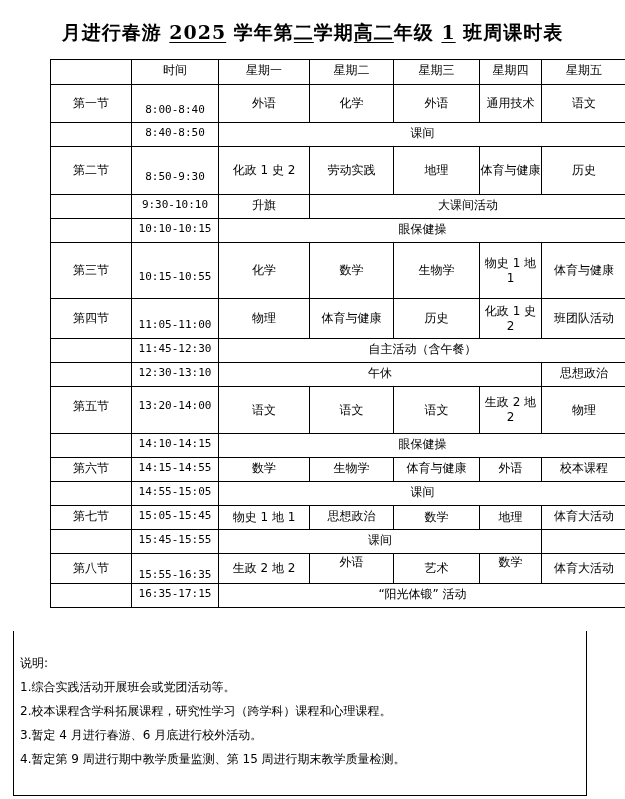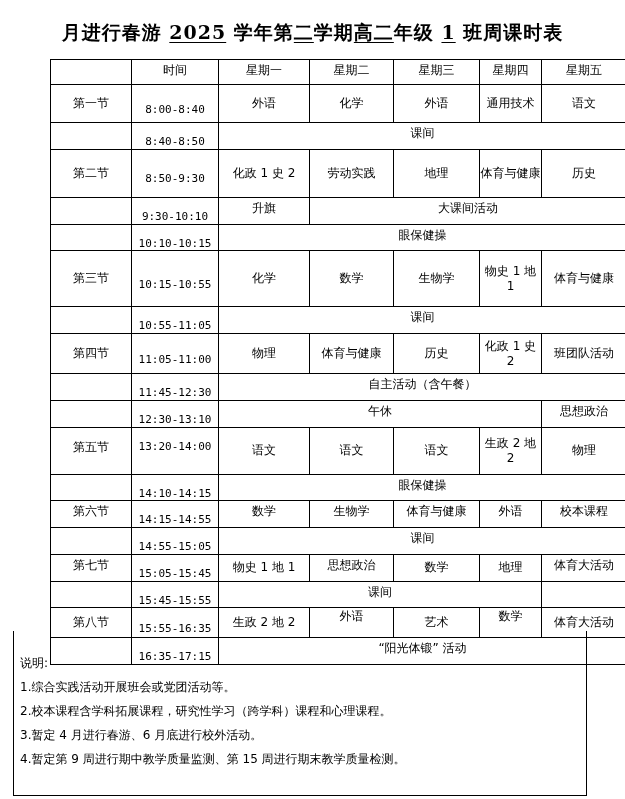--- a/index.html
+++ b/index.html
@@ -1,21 +1,21 @@
 <!DOCTYPE html>
 <html><head>
 <meta charset="utf-8">
 <style>
   html, body { margin:0; padding:0; background:#ffffff; }
   body { width:625px; height:799px; position:relative; overflow:hidden; font-family:"DejaVu Sans", sans-serif; color:#000; }
   .title { position:absolute; left:0; top:20px; width:625px; text-align:center; font-family:"DejaVu Serif", serif; font-size:19px; font-weight:bold; letter-spacing:1px; white-space:nowrap; }
   .title .u { text-decoration:underline; text-underline-offset:3px; }
   table.sched { position:absolute; left:13px; top:59px; border-collapse:collapse; table-layout:fixed; width:576px;margin-left:37px; }
   table.sched td { border:1.5px solid #000; text-align:center; vertical-align:middle; font-size:12px; padding:0; line-height:1.25; overflow:hidden; }
-  table.sched td.time { font-family:"DejaVu Sans Mono", monospace; font-size:11px; vertical-align:top; padding-top:12px; }
+  table.sched td.time { font-family:"DejaVu Sans Mono", monospace; font-size:11px; vertical-align:top; padding-top:3px; }
   table.sched td.time.mid { vertical-align:middle; padding-top:12px; }
   table.sched td.span { vertical-align:top; padding-top:3px; }
   td.big { font-size:14px; }
   .notes { position:absolute; left:13px; top:631px; width:574px; height:165px; border:1.5px solid #000; border-top:none; box-sizing:border-box; }
   .notes .hd { position:absolute; left:6px; top:24px; font-size:12px; }
   .notes .ln { position:absolute; left:6px; font-size:12px; white-space:nowrap; }
 </style>
 </head>
 <body>
 
@@ -76,25 +76,20 @@
     <td class="span" colspan="5">眼保健操</td>
   </tr>
   <tr style="height:56px">
     <td>第三节</td>
     <td class="time mid">10:15-10:55</td>
     <td>化学</td>
     <td>数学</td>
     <td class="big">生物学</td>
     <td>物史 1 地 1</td>
     <td class="big">体育与健康</td>
-  </tr>
-  <tr style="height:24px">
-    <td></td>
-    <td class="time">10:55-11:05</td>
-    <td class="span" colspan="5">课间</td>
   </tr>
   <tr style="height:40px">
     <td>第四节</td>
     <td class="time mid">11:05-11:00</td>
     <td>物理</td>
     <td class="big">体育与健康</td>
     <td>历史</td>
     <td class="big">化政 1 史 2</td>
     <td>班团队活动</td>
   </tr>

